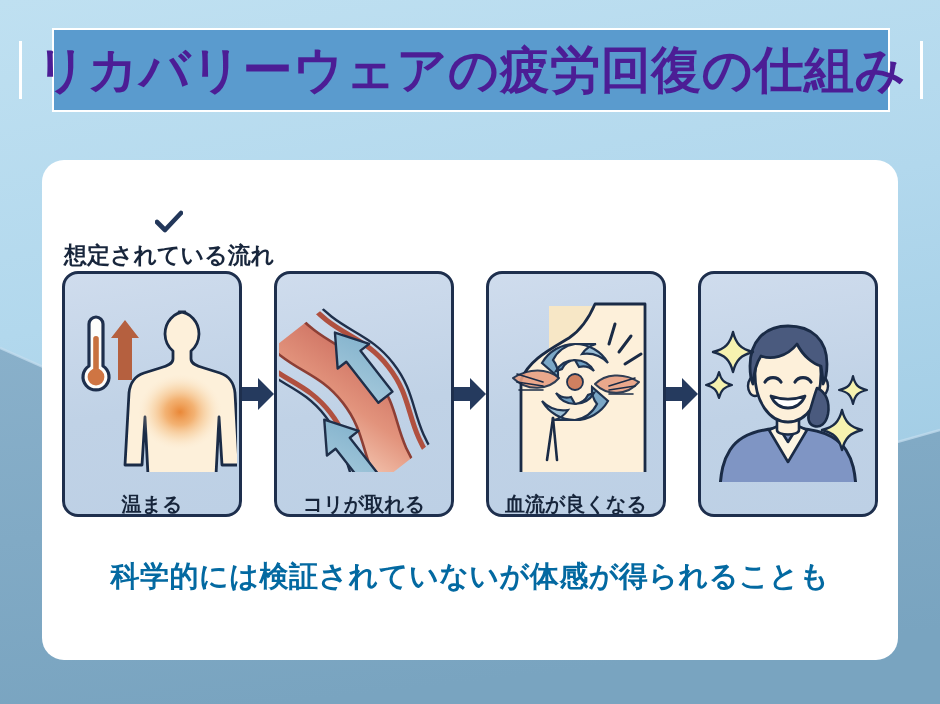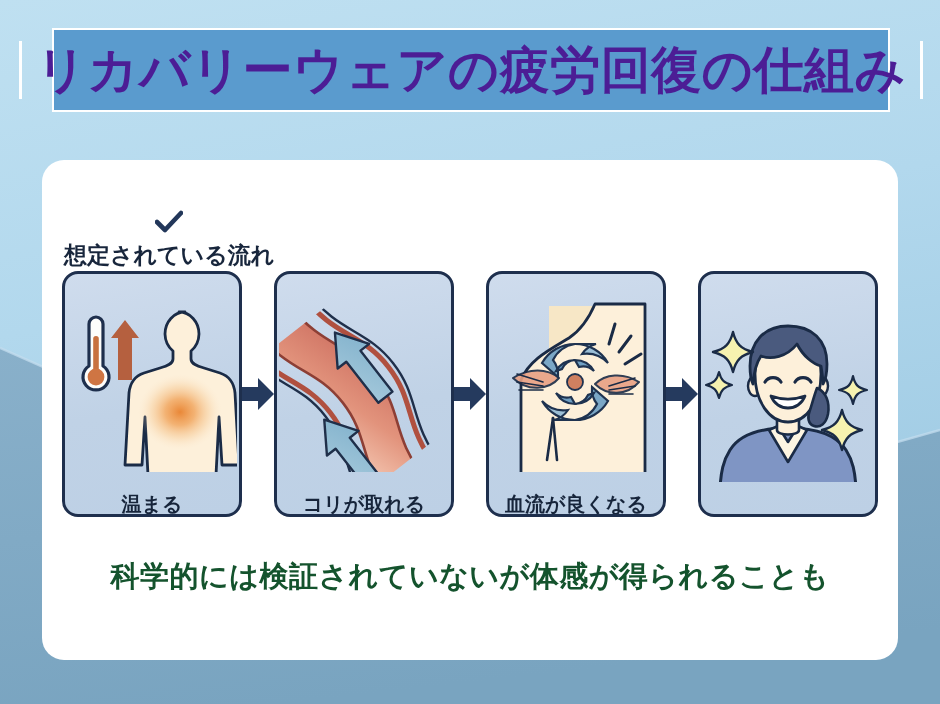--- a/index.html
+++ b/index.html
@@ -142,21 +142,21 @@
 
   
   .footnote {
     position: absolute;
     left: 42px;
     top: 562px;
     width: 856px;
     text-align: center;
     font-size: 29px;
     font-weight: 700;
-    color: #14532d;
+    color: #0369a1;
     letter-spacing: 0.5px;
     z-index: 4;
     line-height: 1;
   }
 </style>
 </head>
 <body>
 
 <svg id="bg" viewBox="0 0 940 704" aria-hidden="true">
   <defs>

